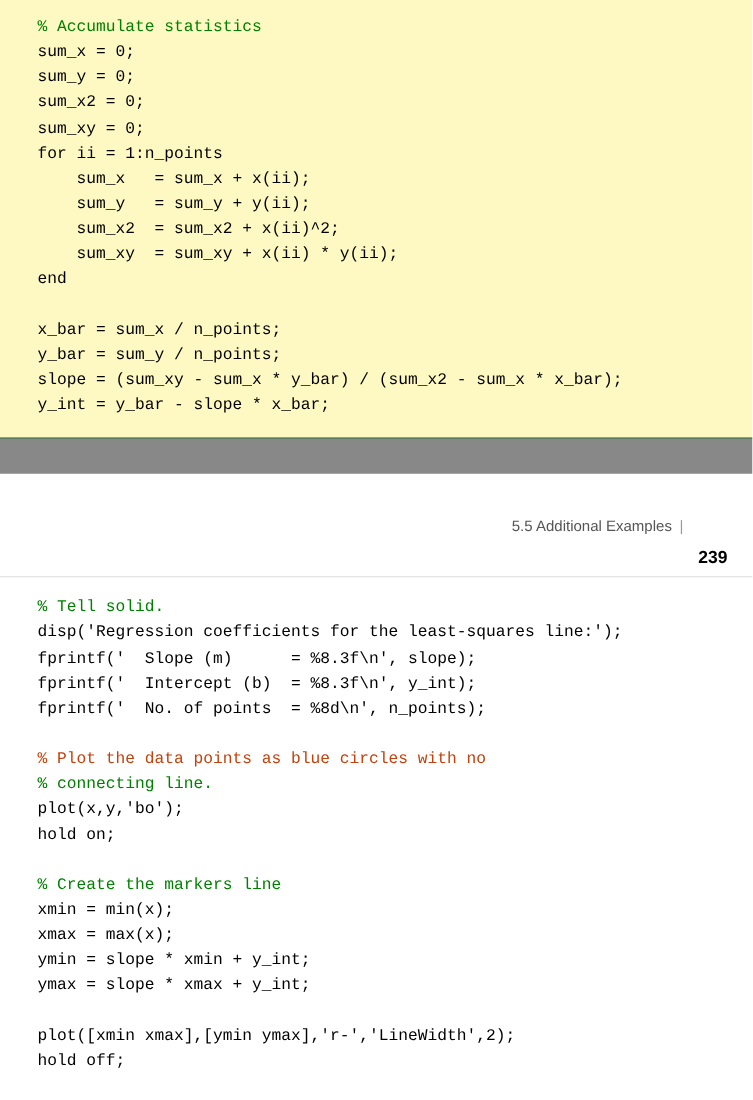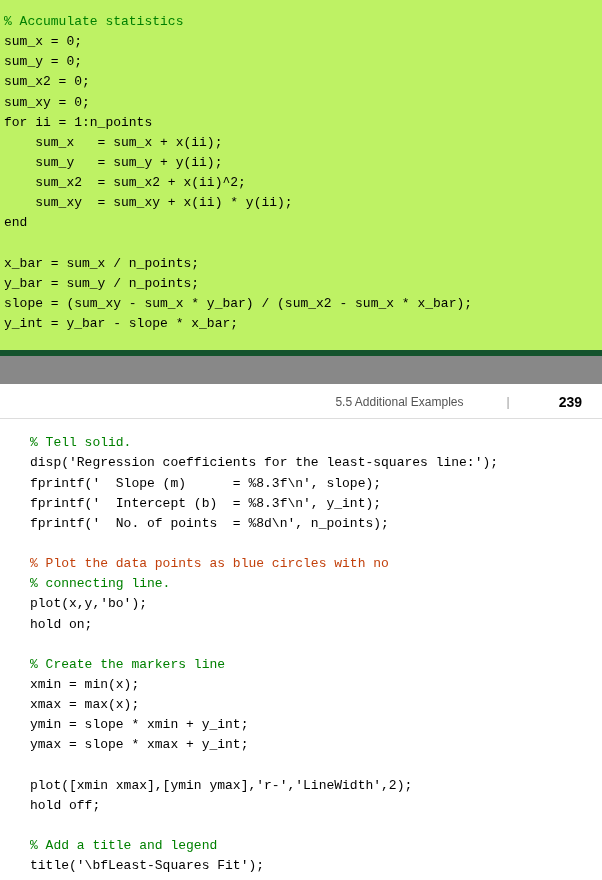--- a/index.html
+++ b/index.html
@@ -6,53 +6,53 @@
     body {
       background: #fff;
       font-family: 'Courier New', Courier, monospace;
       font-size: 13px;
       color: #333;
       width: 602px;
       min-height: 880px;
     }
 
     .top-code-block {
-      background: #bef264;
-      padding: 12px 20px 16px 4px;
-      border-bottom: 6px solid #14532d;
+      background: #fef9c3;
+      padding: 12px 20px 16px 30px;
+      border-bottom: 1px solid #14532d;
     }
 
     .divider-bar {
       background: #888;
       height: 28px;
       width: 100%;
     }
 
     .page-header {
       display: flex;
       justify-content: flex-end;
       align-items: center;
       padding: 10px 20px 8px 20px;
       border-bottom: 1px solid #ddd;
       font-family: Arial, sans-serif;
       font-size: 12px;
       color: #555;
-      gap: 37px;
     }
 
     .page-header .section-label {
       font-size: 12px;
       color: #555;
     }
 
     .page-header .page-number {
       font-weight: bold;
       font-size: 14px;
       color: #000;
       margin-left: 6px;
+      margin-top: 48px;
     }
 
     .page-header .separator {
       margin: 0 6px;
       color: #999;
     }
 
     .bottom-code-block {
       background: #fff;
       padding: 14px 20px 20px 30px;

